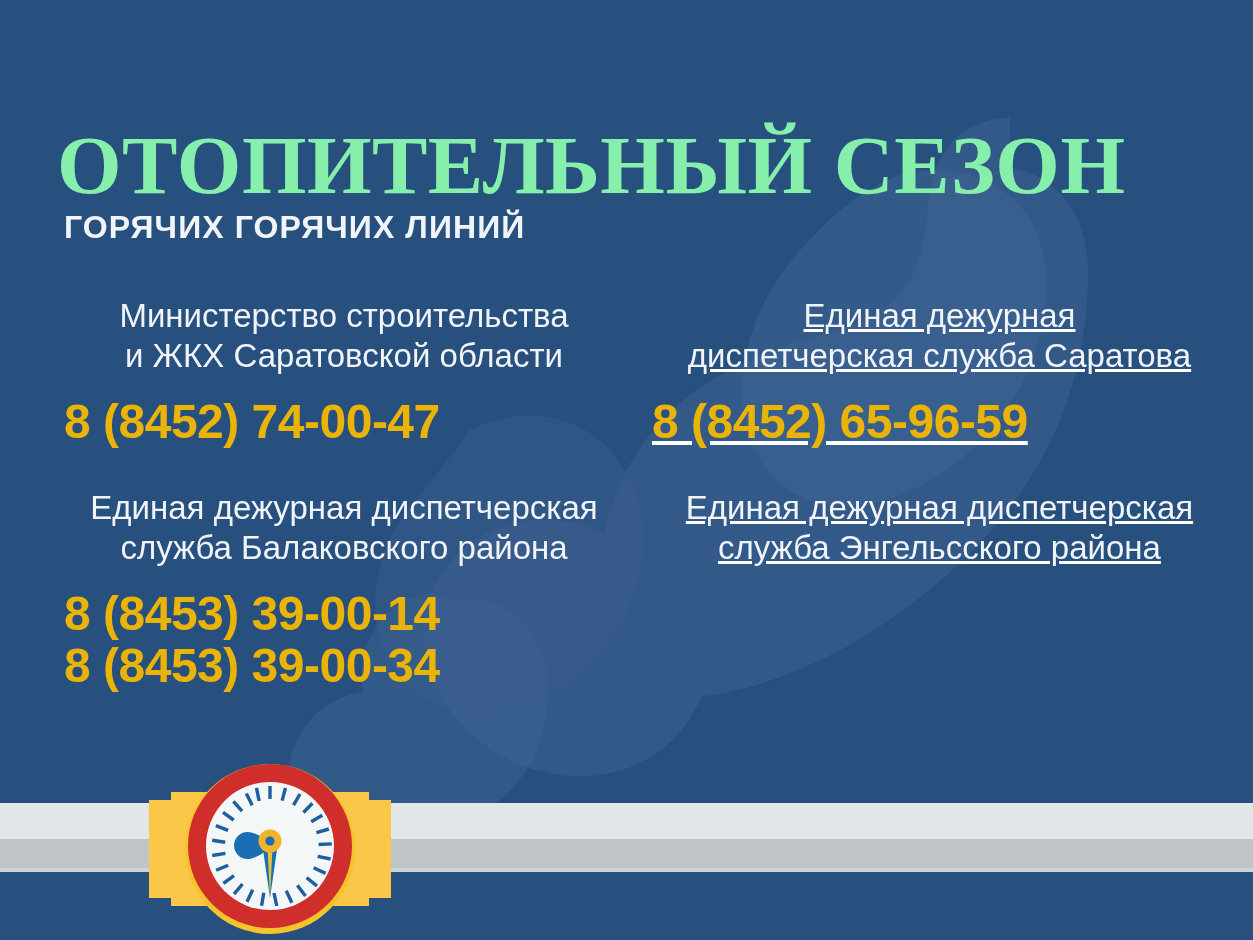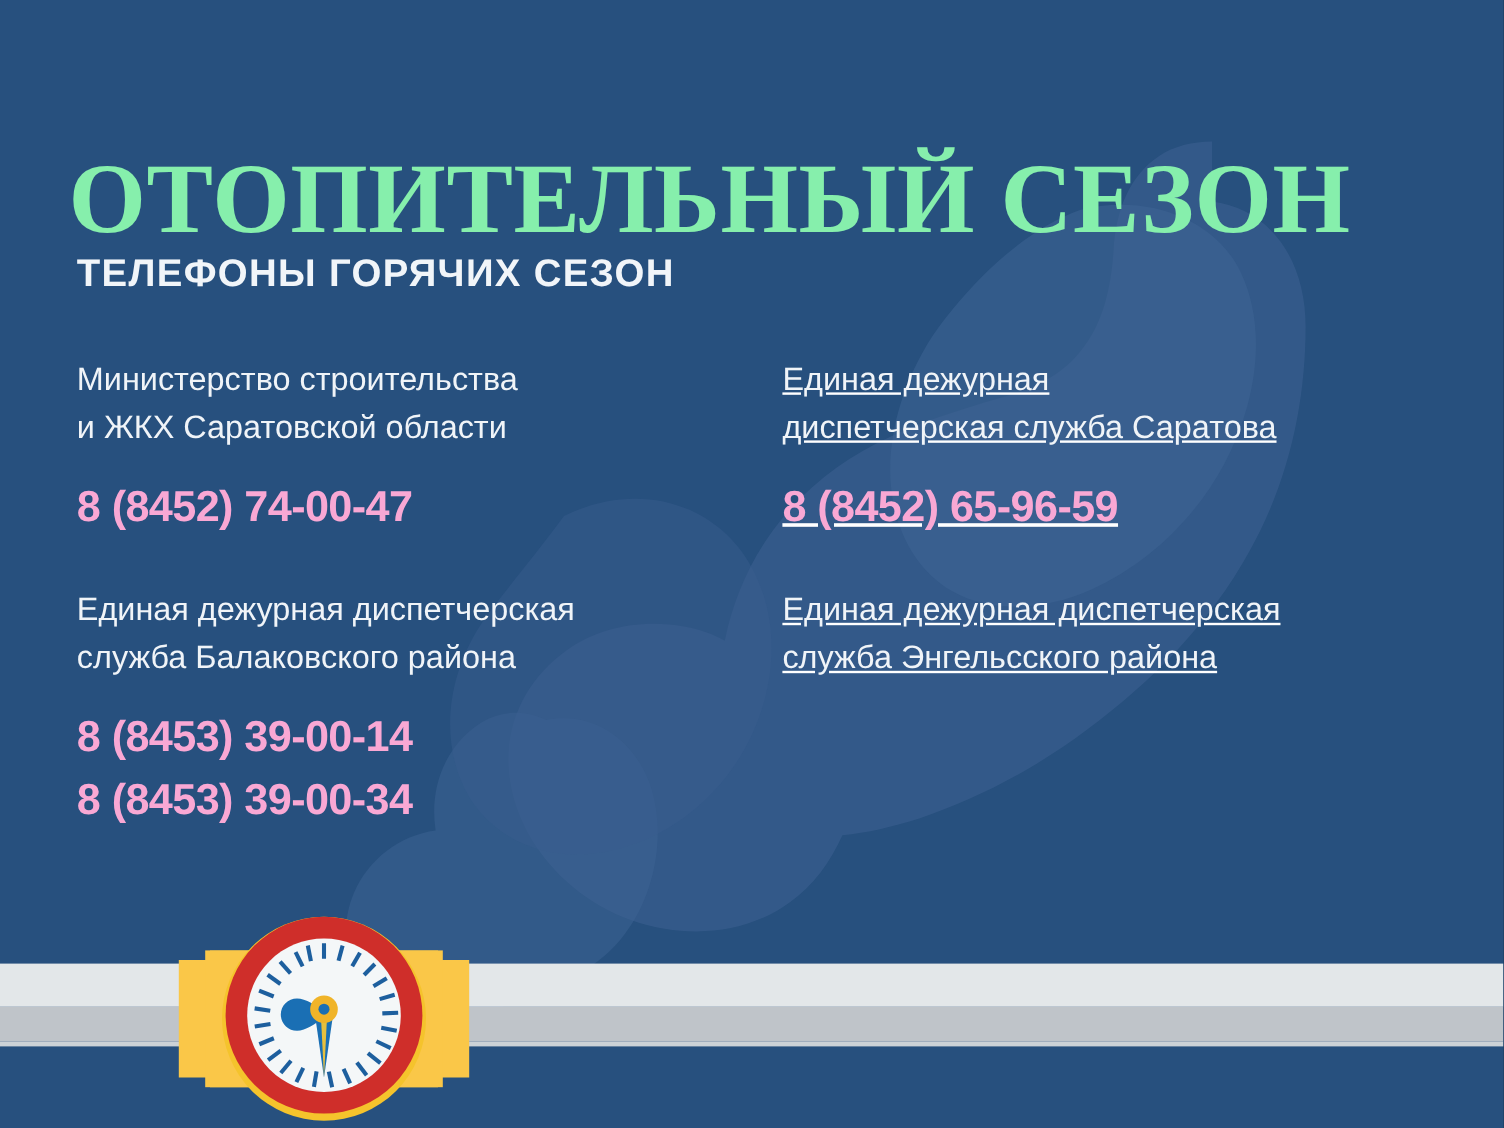--- a/index.html
+++ b/index.html
@@ -67,35 +67,36 @@
     color: #ffffff;
   }
   .contact-block.col-left  { left: 64px;  width: 560px; }
   .contact-block.col-right { left: 652px; width: 575px; text-decoration: underline; }
   .contact-block.row-top    { top: 0px; }
   .contact-block.row-bottom { top: 192px; }
 
   .org-name {
     font-family: "Liberation Sans", sans-serif;
     font-weight: 400;
-    font-size: 27px;
+    font-size: 33px;
     line-height: 40px;
     color: #f0f4f8;
     white-space: pre-line;
+    text-align: center;
   }
   .phone-list {
     margin-top: 20px;
   }
   .phone {
     font-family: "Liberation Sans", sans-serif;
     font-weight: 700;
-    font-size: 36px;
+    font-size: 48px;
     line-height: 52px;
     letter-spacing: -0.5px;
-    color: #f9a8d4;
+    color: #eab308;
     white-space: nowrap;
   }
 
   
   .pipe {
     position: absolute;
     left: 0;
     width: 1253px;
   }
   .pipe-light {
@@ -183,21 +184,21 @@
                c28 50 20 116 -14 166
                c-30 44 -78 72 -126 74
                c-46 2 -86 -22 -102 -62
                c-18 -44 -8 -98 24 -140
                c18 -24 40 -50 62 -80 z"></path>
     </g>
   </svg>
 
   <h1 class="title">ОТОПИТЕЛЬНЫЙ СЕЗОН</h1>
 
-  <h2 class="subtitle">ТЕЛЕФОНЫ ГОРЯЧИХ СЕЗОН</h2>
+  <h2 class="subtitle">ГОРЯЧИХ ГОРЯЧИХ ЛИНИЙ</h2>
 
   <div class="contacts">
 
     <div class="contact-block col-left row-top">
       <div class="org-name">Министерство строительства
 и ЖКХ Саратовской области</div>
       <div class="phone-list">
         <div class="phone">8 (8452) 74-00-47</div>
       </div>
     </div>

